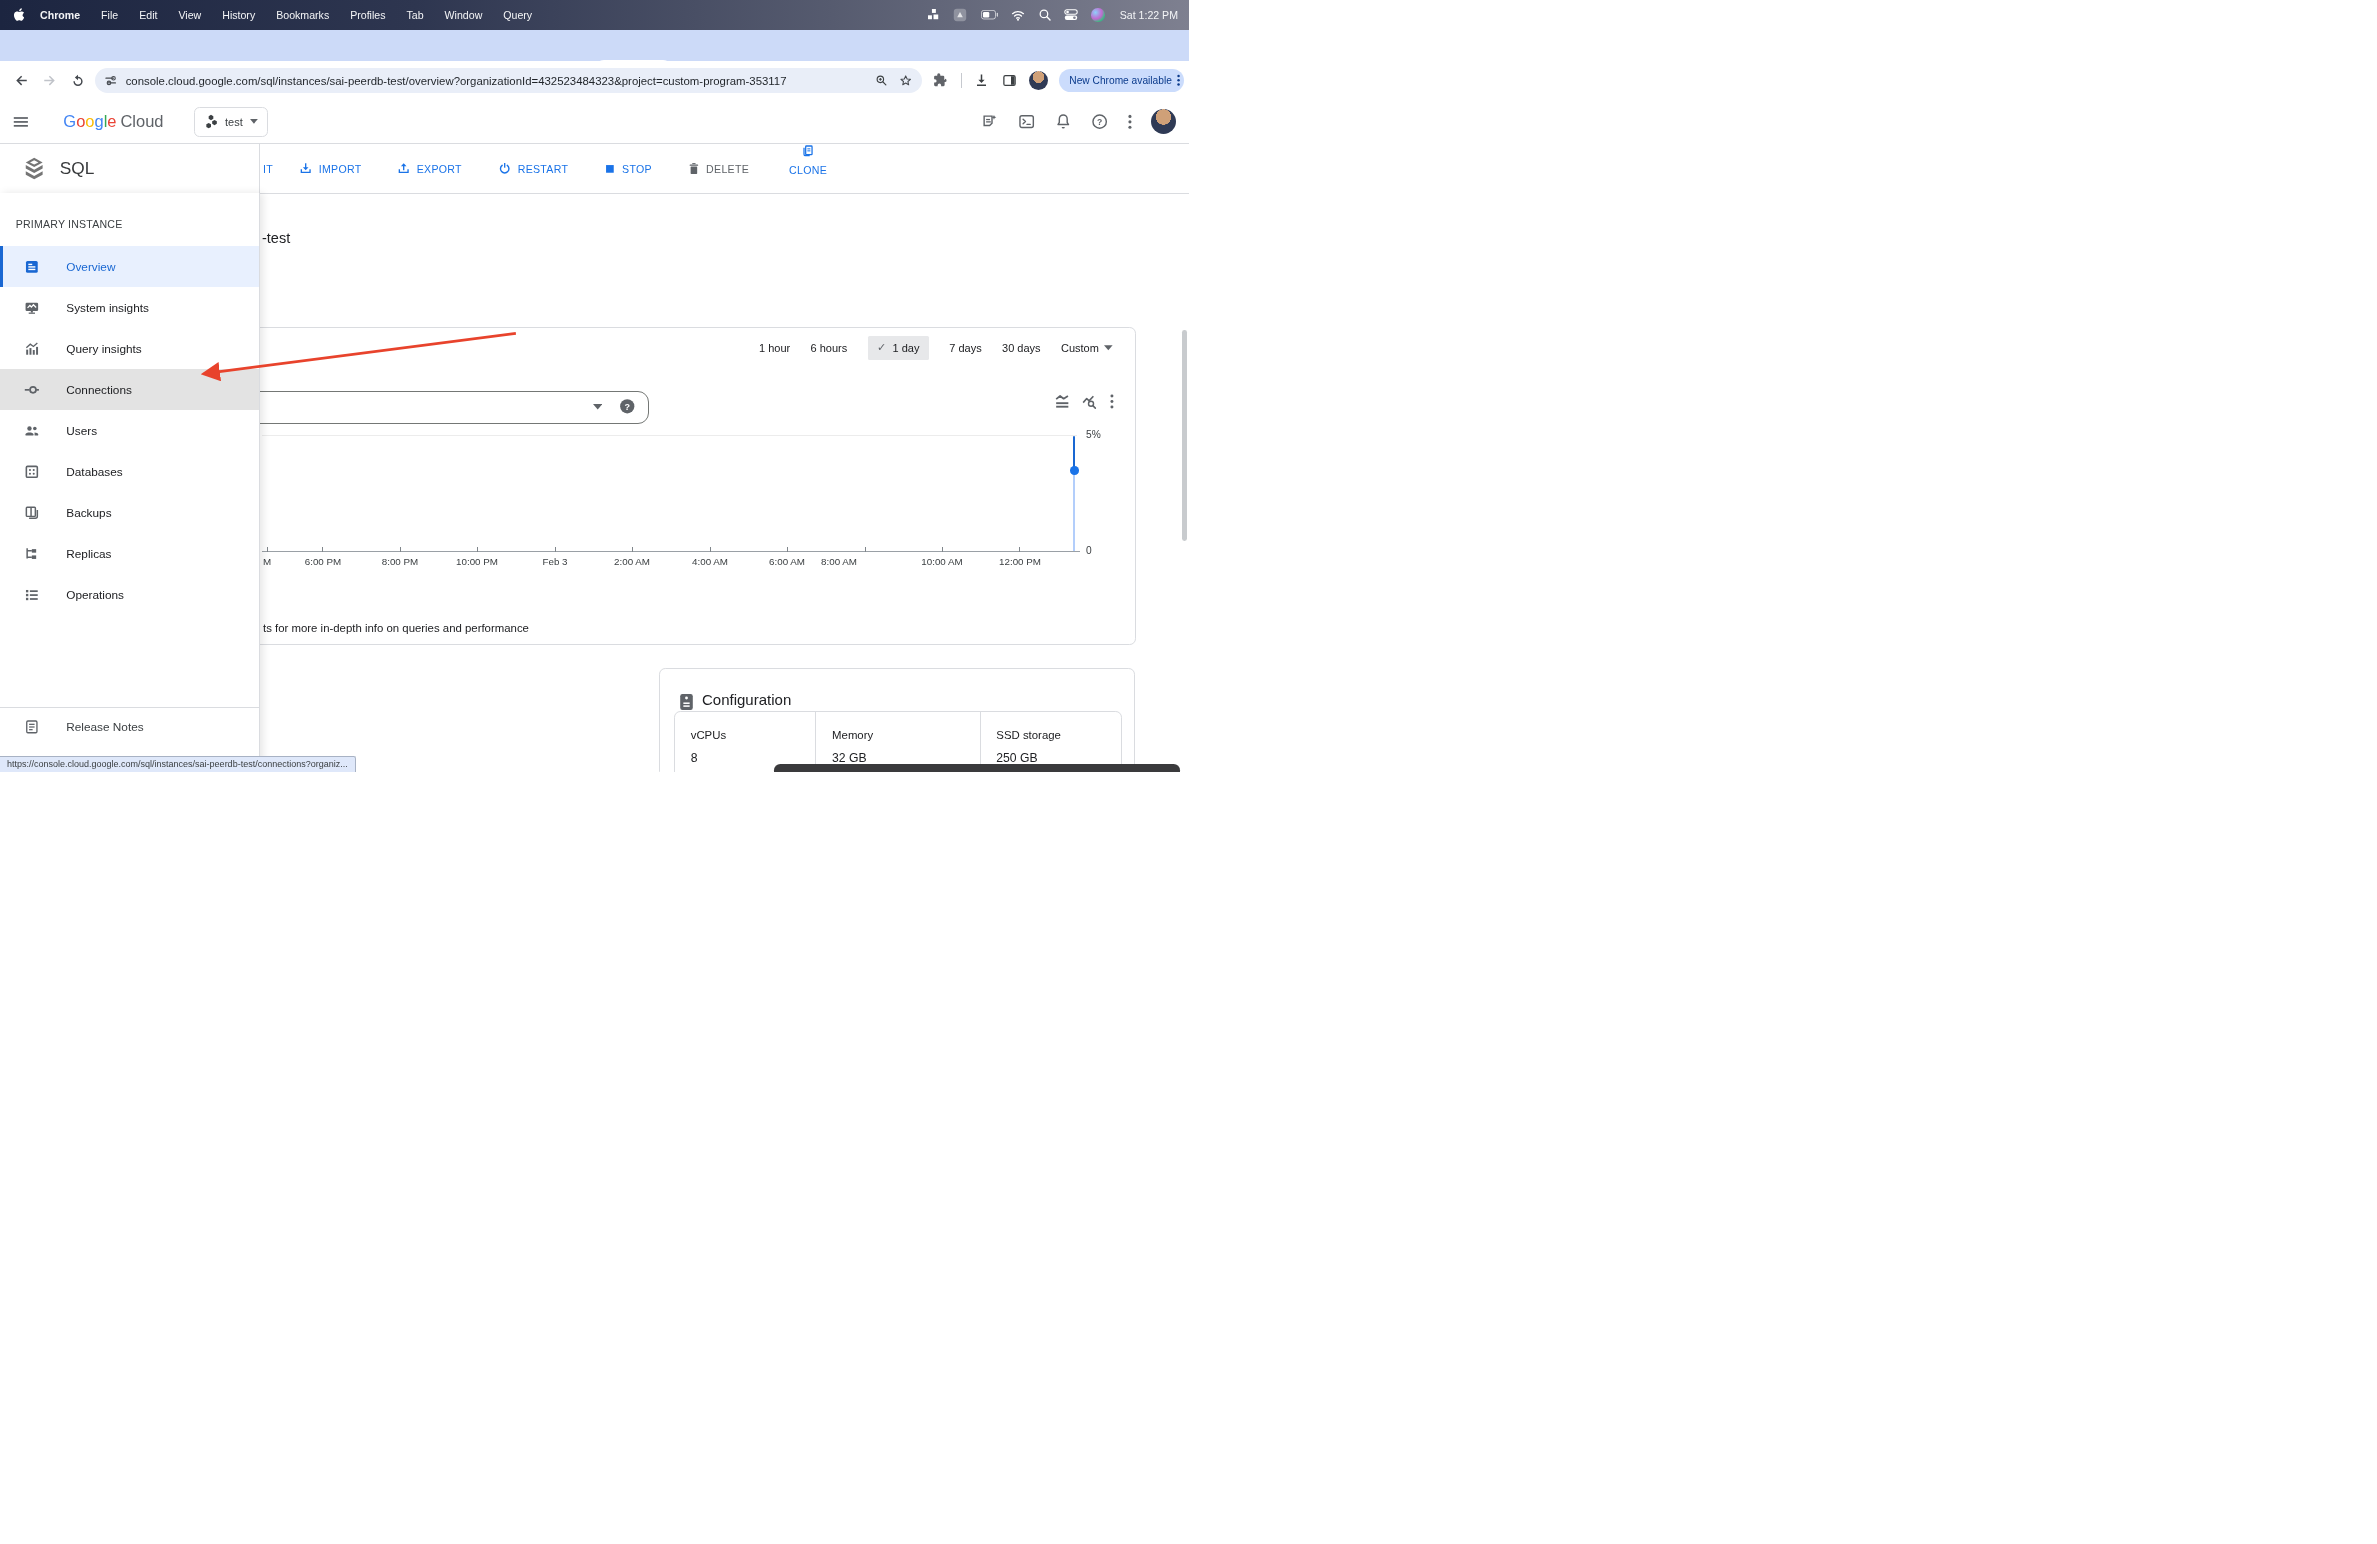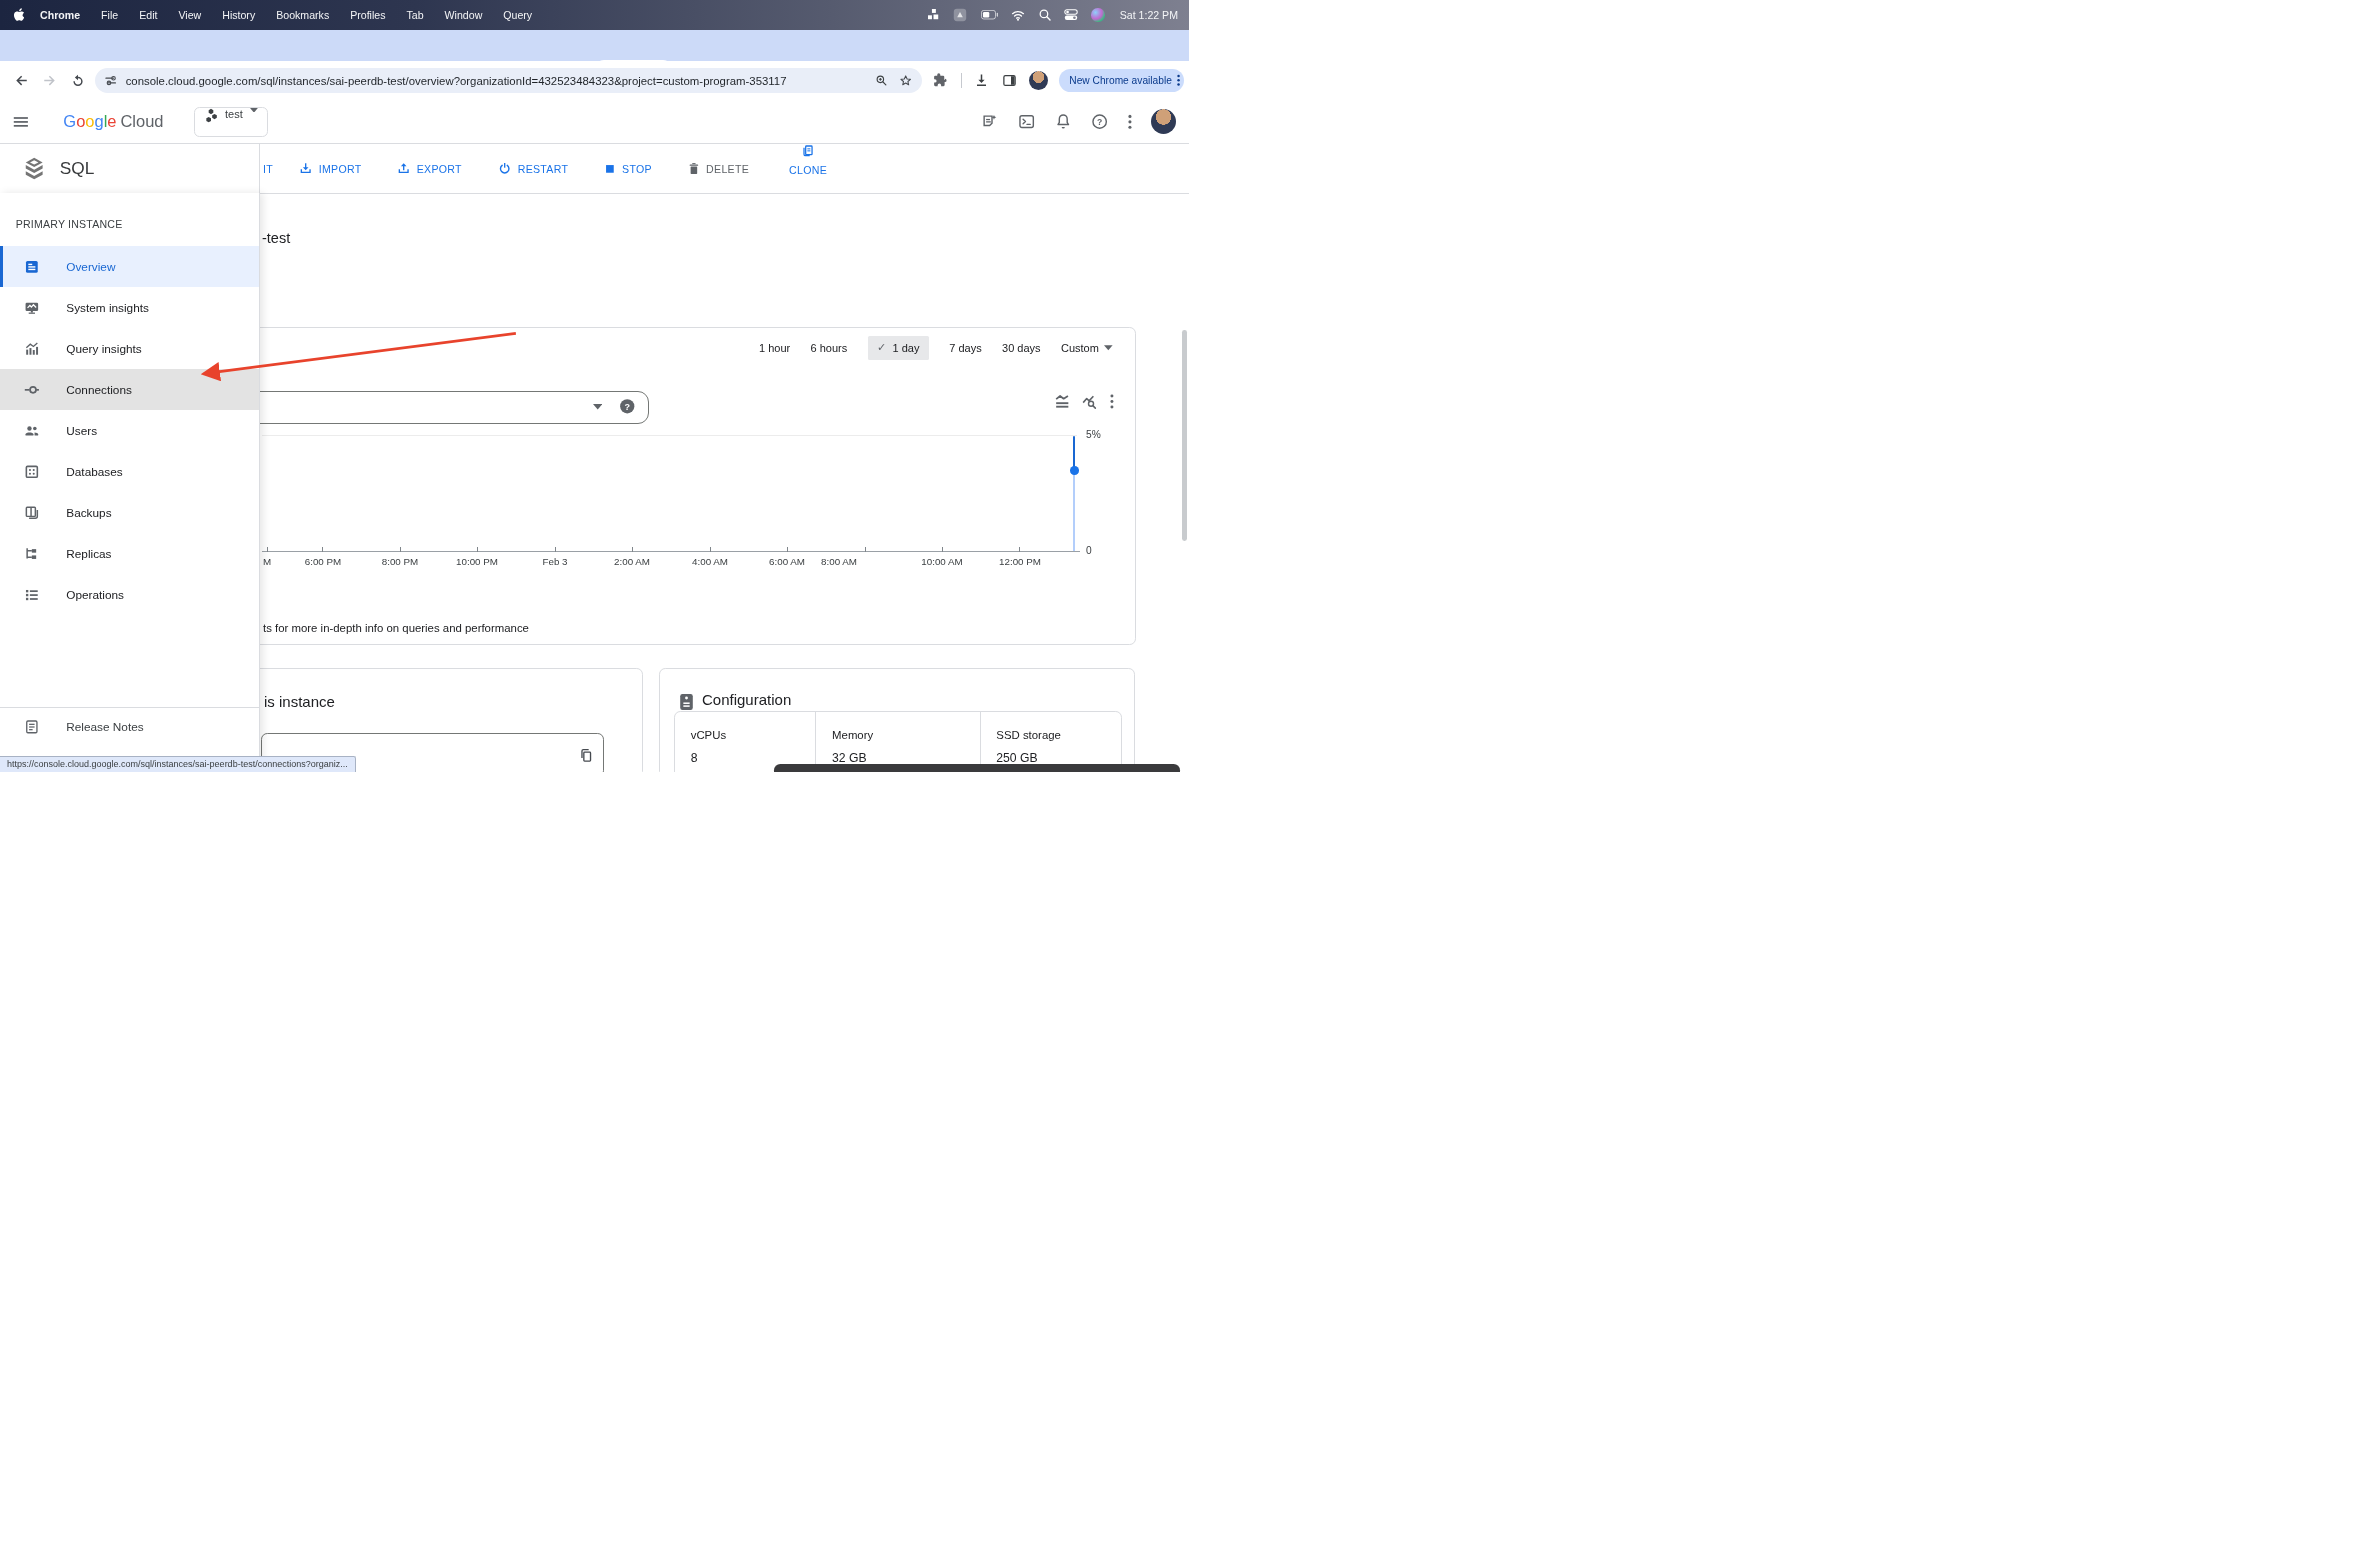--- a/index.html
+++ b/index.html
@@ -47,21 +47,21 @@
     background:radial-gradient(circle at 50% 32%,#cfa078 0 36%,#2f3a55 37% 100%)}
   #update-pill{margin-left:11px;height:23.6px;border-radius:11.8px;background:#cbdcfc;display:flex;
     align-items:center;padding:0 4.7px 0 10.2px;gap:4.7px;color:#0b3b8c;font-size:10.2px;white-space:nowrap}
 
   
   #gcheader{position:absolute;left:0;top:100px;width:1189px;height:44px;background:#fff;
     border-bottom:0.8px solid #dadce0;display:flex;align-items:center;padding:0 12.6px;box-sizing:border-box}
   #gc-logo{display:flex;align-items:baseline;font-size:16.5px;margin-left:35px;letter-spacing:0}
   #gc-logo .cloud{color:#5f6368;margin-left:3.9px}
   #project-box{margin-left:30px;height:28px;border:0.8px solid #dadce0;border-radius:5.5px;
-    display:flex;padding:0 9.4px;gap:7px}
+    display:flex;align-items:center;padding:0 9.4px;gap:7px}
   #project-name{font-size:11px;color:#3c4043}
   #searchwrap{margin-left:14px;width:588px;height:31px;border:0.8px solid #7d8289;border-radius:7px;
     display:flex;align-items:stretch;overflow:hidden}
   #searchwrap .s-input{flex:1;background:#f1f3f4;display:flex;align-items:center;padding-left:14px}
   #searchwrap input{border:none;outline:none;background:transparent;font-size:11.8px;width:100%;
     font-family:"Liberation Sans",sans-serif;color:#202124}
   #searchwrap input::placeholder{color:#80868b}
   #search-btn{width:93px;background:#fff;border-left:0.8px solid #dadce0;display:flex;
     align-items:center;justify-content:center;gap:6.3px}
   #search-btn span{font-size:11.8px;font-weight:500;color:#1a73e8}
@@ -654,31 +654,20 @@
         <div class="xtick" style="left: 752px;"></div>
         <div class="xlabel" style="left: 722px;">10:00 AM</div>
         <div class="xtick" style="left: 829px;"></div>
         <div class="xlabel" style="left: 800px;">12:00 PM</div>
       </div>
     <div class="ylabel" style="top:101px">5%</div>
     <div class="ylabel" style="top:217px">0</div>
     <div id="note-frag">ts for more in-depth info on queries and performance</div>
   </div>
 
-  <div id="connectcard">
-    <div id="connect-title">is instance</div>
-    <div id="copybox">
-      <span id="copy-icon">
-          <svg width="13.4" height="15" viewBox="0 0 18 20">
-            <rect x="6.5" y="5.5" width="9" height="12" rx="1" fill="none" stroke="#45494f" stroke-width="1.8"></rect>
-            <path d="M4 13.5V3.8A1.8 1.8 0 0 1 5.8 2H13" fill="none" stroke="#45494f" stroke-width="1.8"></path>
-          </svg>
-        </span>
-    </div>
-  </div>
 
   <div id="configcard">
     <span id="config-icon">
         <svg width="15" height="18" viewBox="0 0 16 20">
           <rect x="1" y="1" width="14" height="18" rx="2.5" fill="#5f6368"></rect>
           <circle cx="8" cy="5.5" r="1.6" fill="#fff"></circle>
           <rect x="4.5" y="10.5" width="7" height="1.7" fill="#fff"></rect>
           <rect x="4.5" y="13.7" width="7" height="1.7" fill="#fff"></rect>
         </svg>
       </span>

